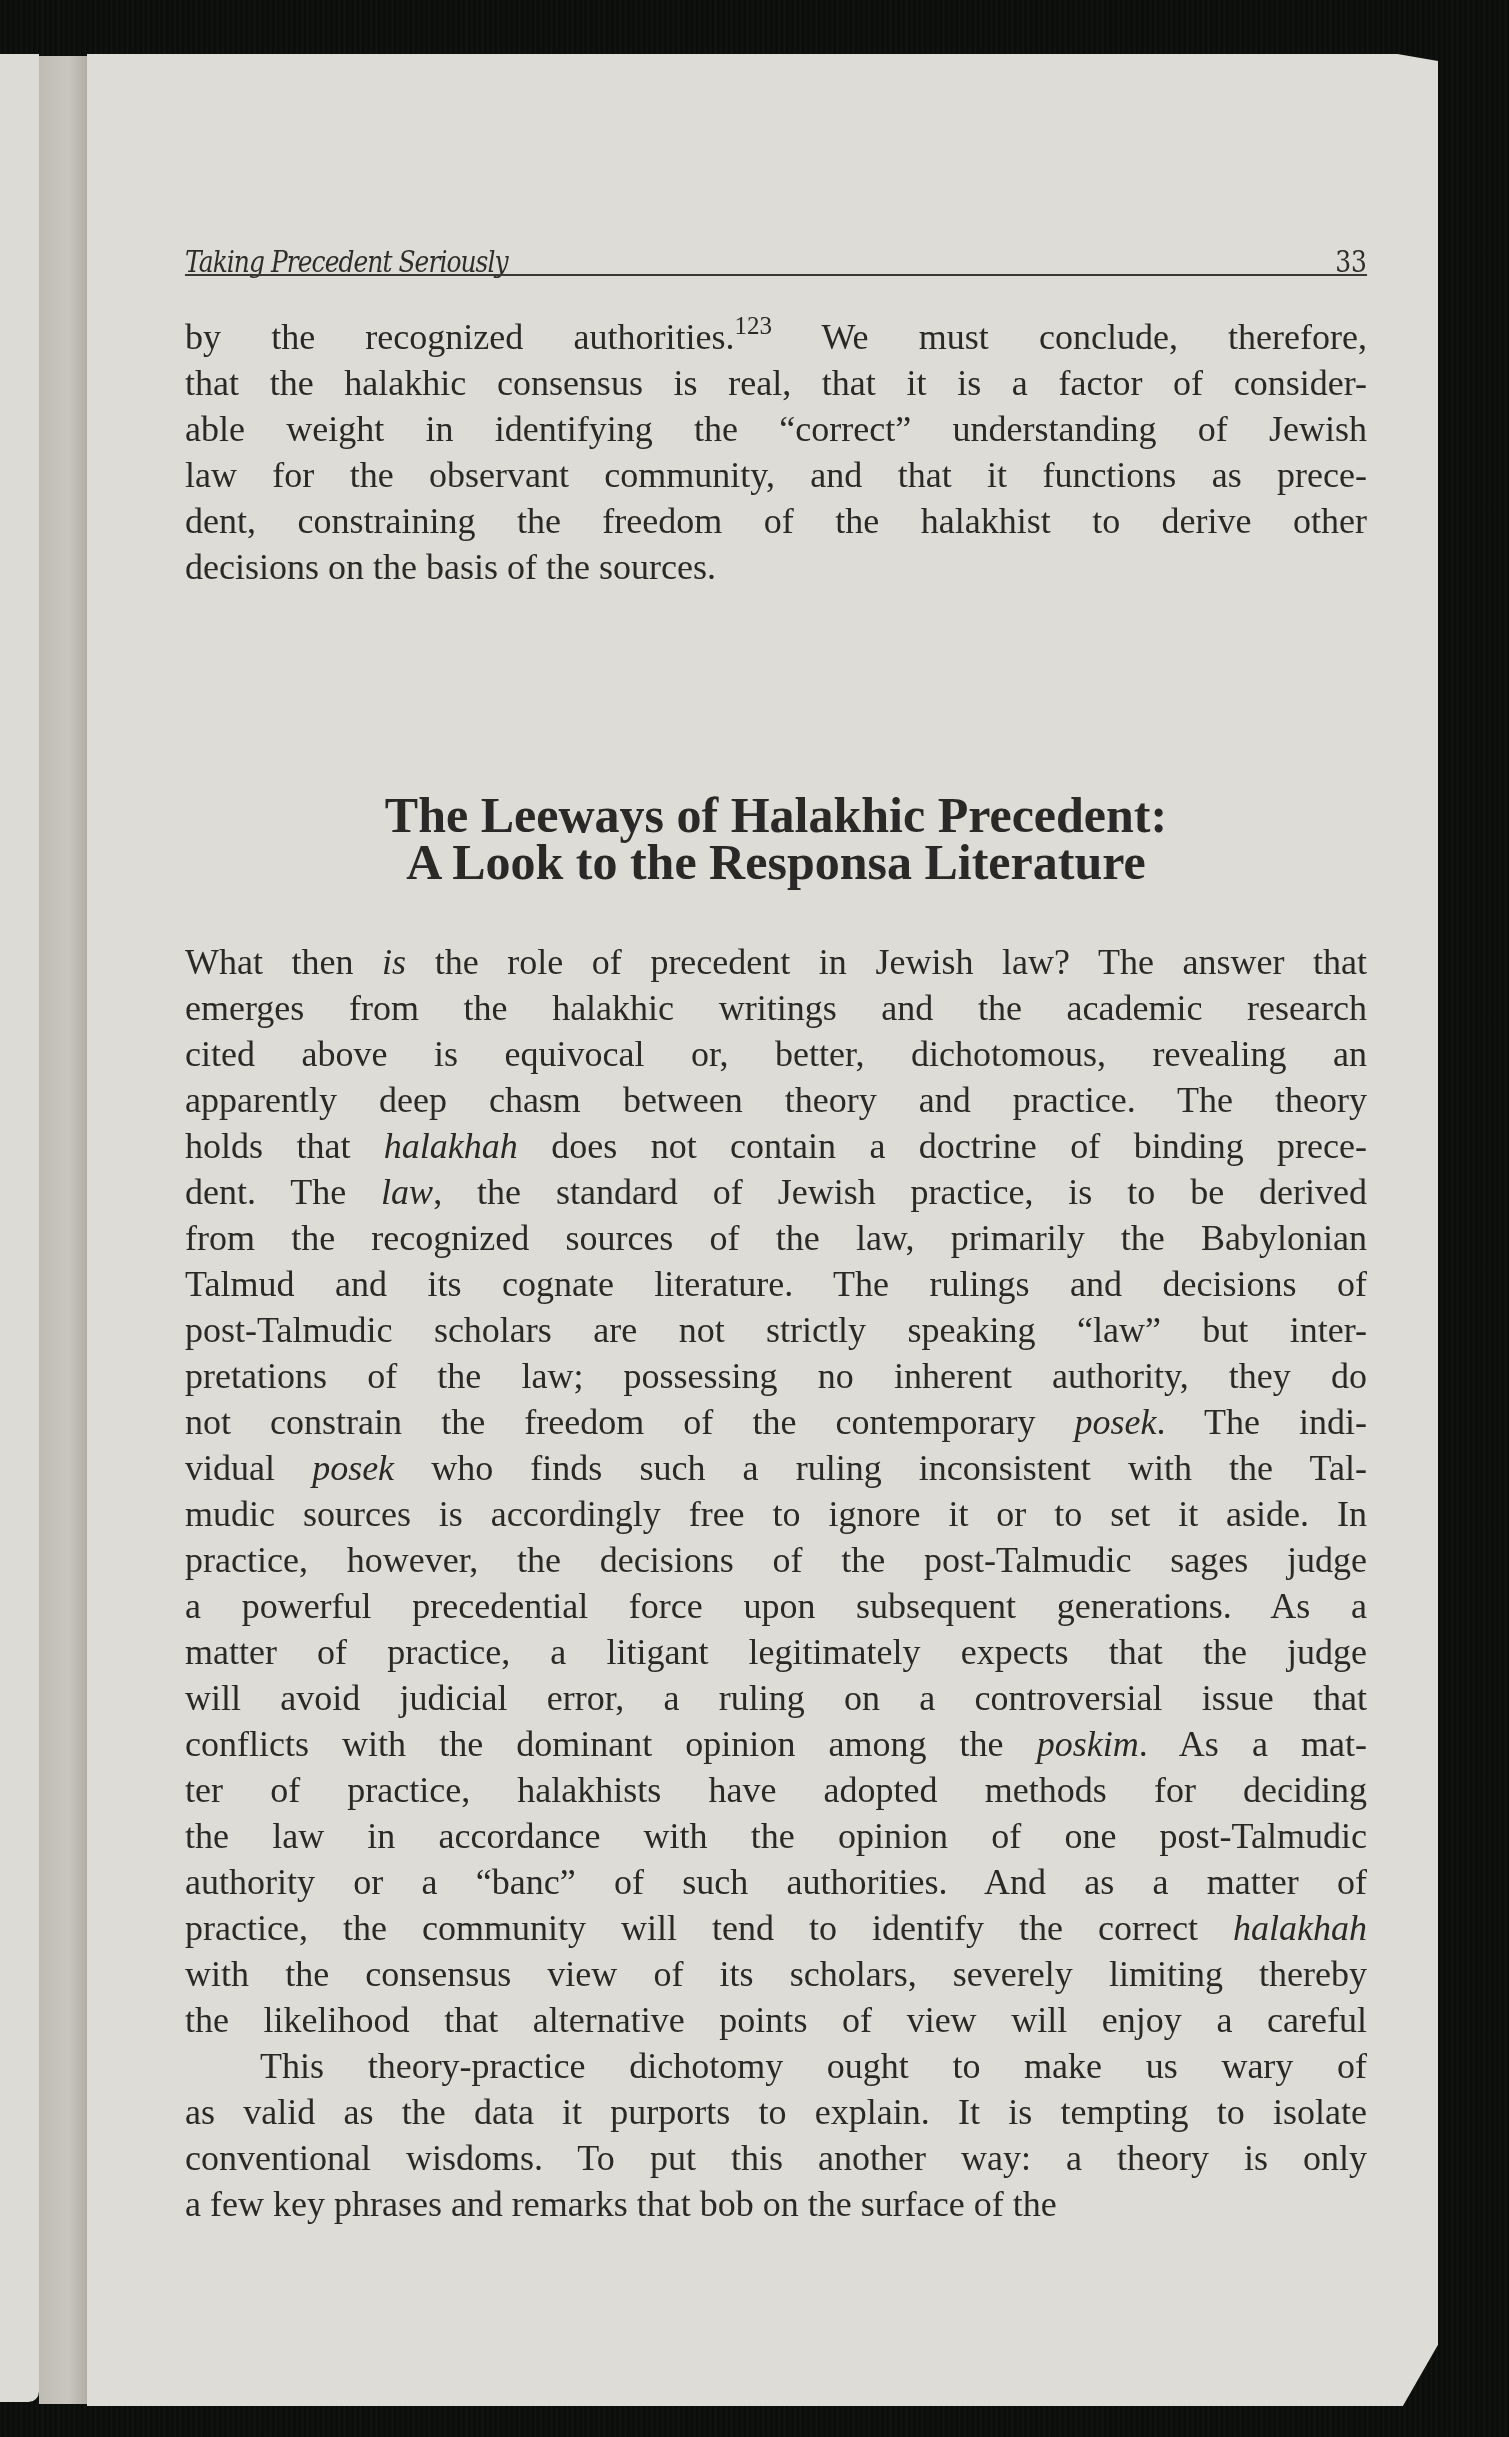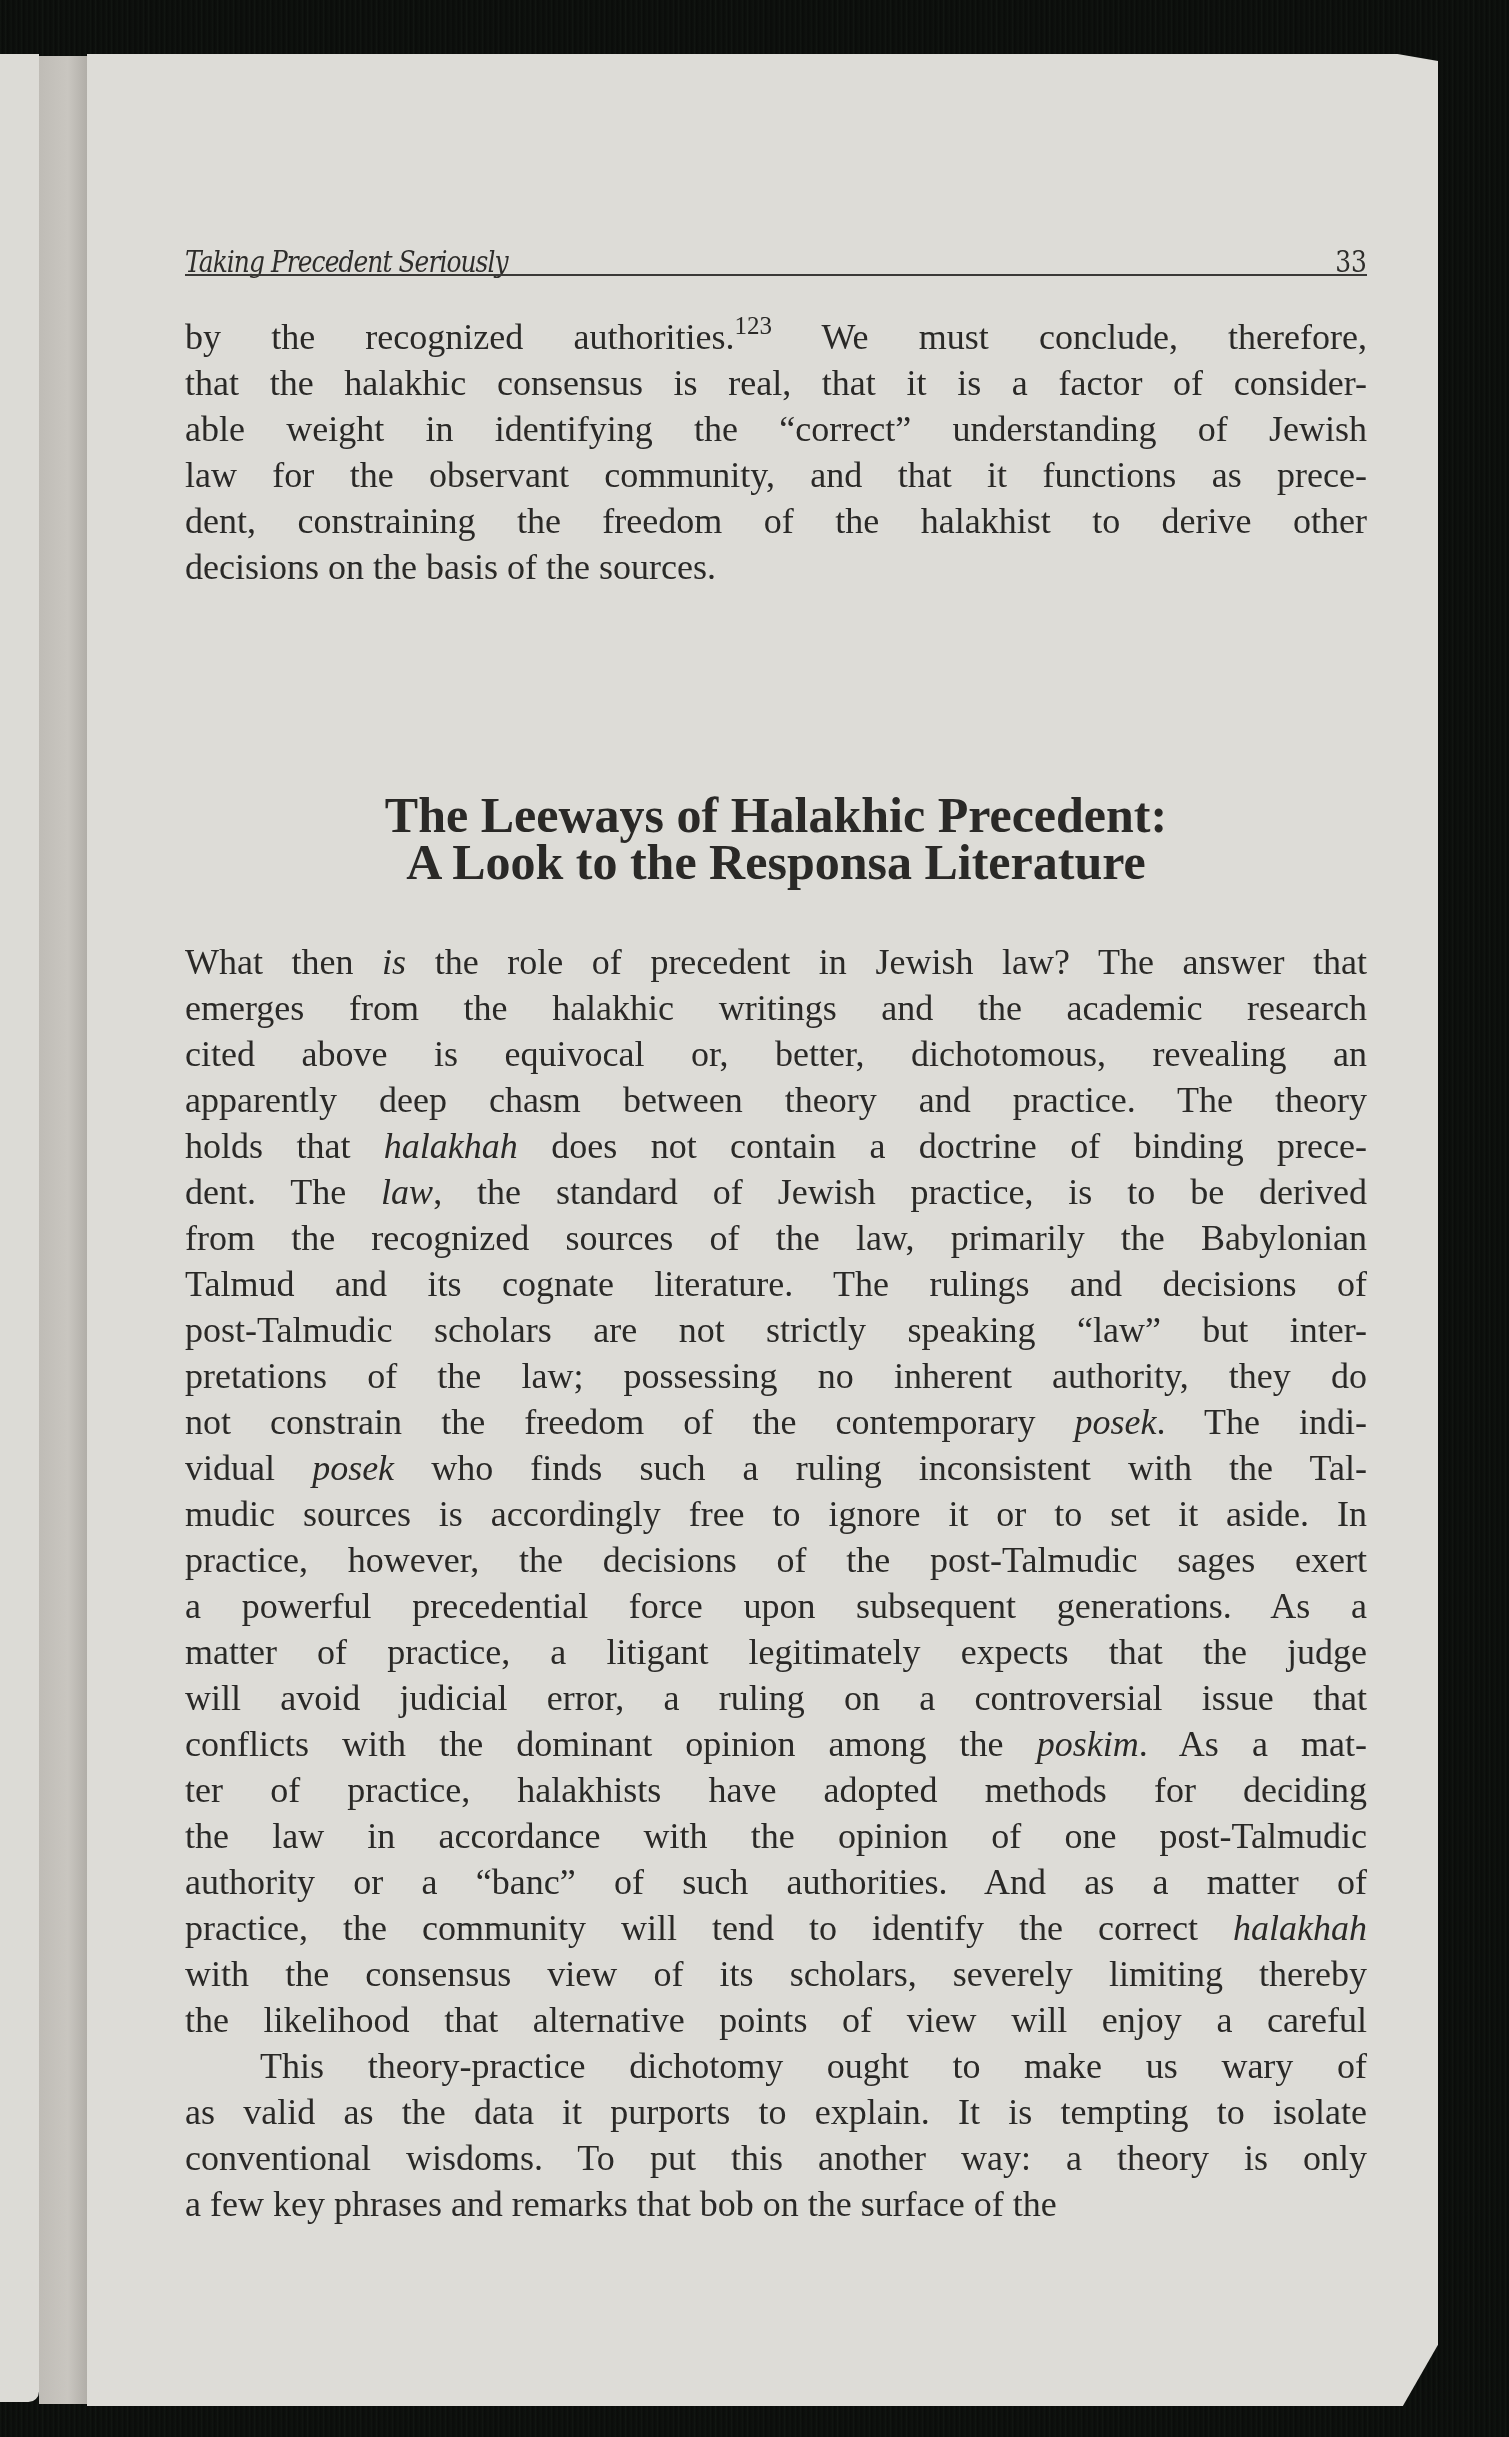--- a/index.html
+++ b/index.html
@@ -101,21 +101,21 @@
         <span class="line">apparently deep chasm between theory and practice. The theory</span>
         <span class="line">holds that <em>halakhah</em> does not contain a doctrine of binding prece-</span>
         <span class="line">dent. The <em>law</em>, the standard of Jewish practice, is to be derived</span>
         <span class="line">from the recognized sources of the law, primarily the Babylonian</span>
         <span class="line">Talmud and its cognate literature. The rulings and decisions of</span>
         <span class="line">post-Talmudic scholars are not strictly speaking “law” but inter-</span>
         <span class="line">pretations of the law; possessing no inherent authority, they do</span>
         <span class="line">not constrain the freedom of the contemporary <em>posek</em>. The indi-</span>
         <span class="line">vidual <em>posek</em> who finds such a ruling inconsistent with the Tal-</span>
         <span class="line">mudic sources is accordingly free to ignore it or to set it aside. In</span>
-        <span class="line">practice, however, the decisions of the post-Talmudic sages exert</span>
+        <span class="line">practice, however, the decisions of the post-Talmudic sages judge</span>
         <span class="line">a powerful precedential force upon subsequent generations. As a</span>
         <span class="line">matter of practice, a litigant legitimately expects that the judge</span>
         <span class="line">will avoid judicial error, a ruling on a controversial issue that</span>
         <span class="line">conflicts with the dominant opinion among the <em>poskim</em>. As a mat-</span>
         <span class="line">ter of practice, halakhists have adopted methods for deciding</span>
         <span class="line">the law in accordance with the opinion of one post-Talmudic</span>
         <span class="line">authority or a “banc” of such authorities. And as a matter of</span>
         <span class="line">practice, the community will tend to identify the correct <em>halakhah</em></span>
         <span class="line">with the consensus view of its scholars, severely limiting thereby</span>
         <span class="line">the likelihood that alternative points of view will enjoy a careful</span>

